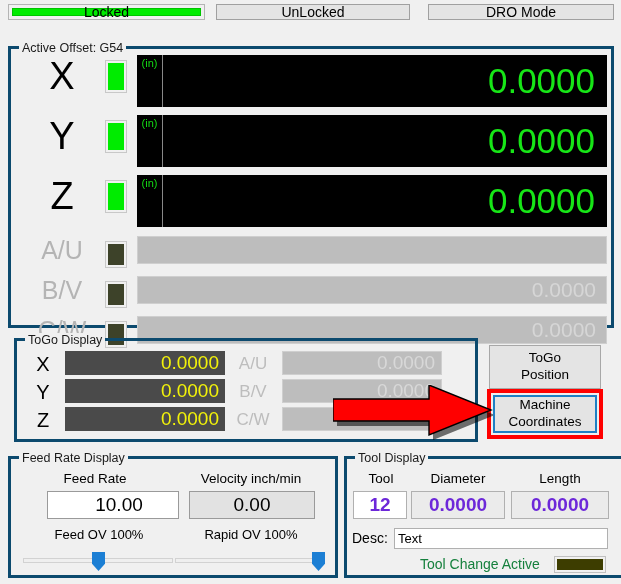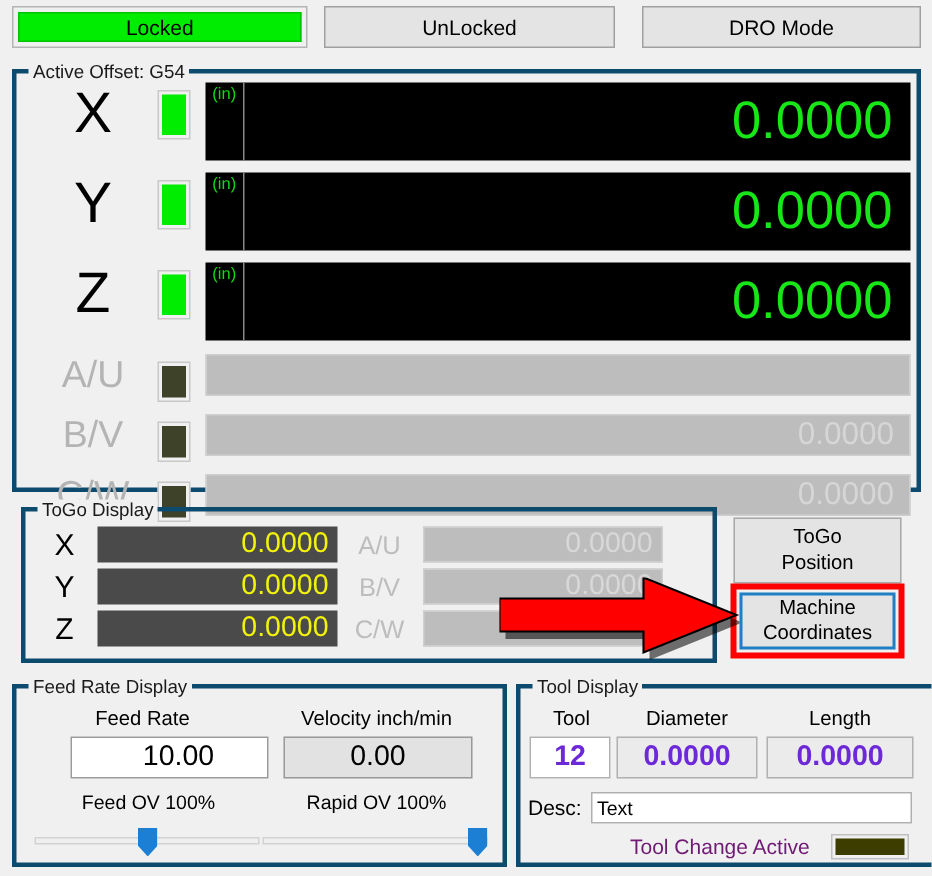--- a/index.html
+++ b/index.html
@@ -12,21 +12,21 @@
   }
   #app {
     position: relative;
     width: 621px; height: 584px;
     background: #f0f0f0;
   }
 
   
   .topbar { position: absolute; left: 0; top: 0; width: 621px; height: 36px; }
   .mode-btn {
-    position: absolute; top: 4px; height: 28px;
+    position: absolute; top: 4px; height: 16px;
     background: #e4e4e4;
     border: 1px solid #a0a0a0;
     font-size: 14px; color: #000;
     display: flex; align-items: center; justify-content: center;
     padding: 0;
   }
   .mode-btn.locked {
     left: 8px; width: 197px;
     border: 1px solid #b4b4b4;
     background: #f0f0f0;
@@ -202,21 +202,21 @@
   }
   .tool-field.white { background: #fff; }
   .tool-field.gray  { background: #ebebeb; }
   #desc-label { position: absolute; left: 8px; top: 530px; font-size: 14px; color: #000; }
   #desc-input {
     position: absolute; left: 50px; top: 528px; width: 214px; height: 21px;
     background: #fff; border: 1px solid #b0b0b0;
     font-size: 13px; color: #000;
     display: flex; align-items: center; padding-left: 3px;
   }
-  #tca-label { position: absolute; left: 76px; top: 556px; font-size: 14px; color: #701a75; }
+  #tca-label { position: absolute; left: 76px; top: 556px; font-size: 14px; color: #15803d; }
   #tca-led {
     position: absolute; left: 210px; top: 556px; width: 52px; height: 17px;
     background: #f0f0f0; border: 1px solid #c0c0c0; padding: 2px;
   }
   #tca-led .inner { width: 100%; height: 100%; background: #3d3d00; }
 </style>
 </head>
 <body>
 
 <div id="app">

